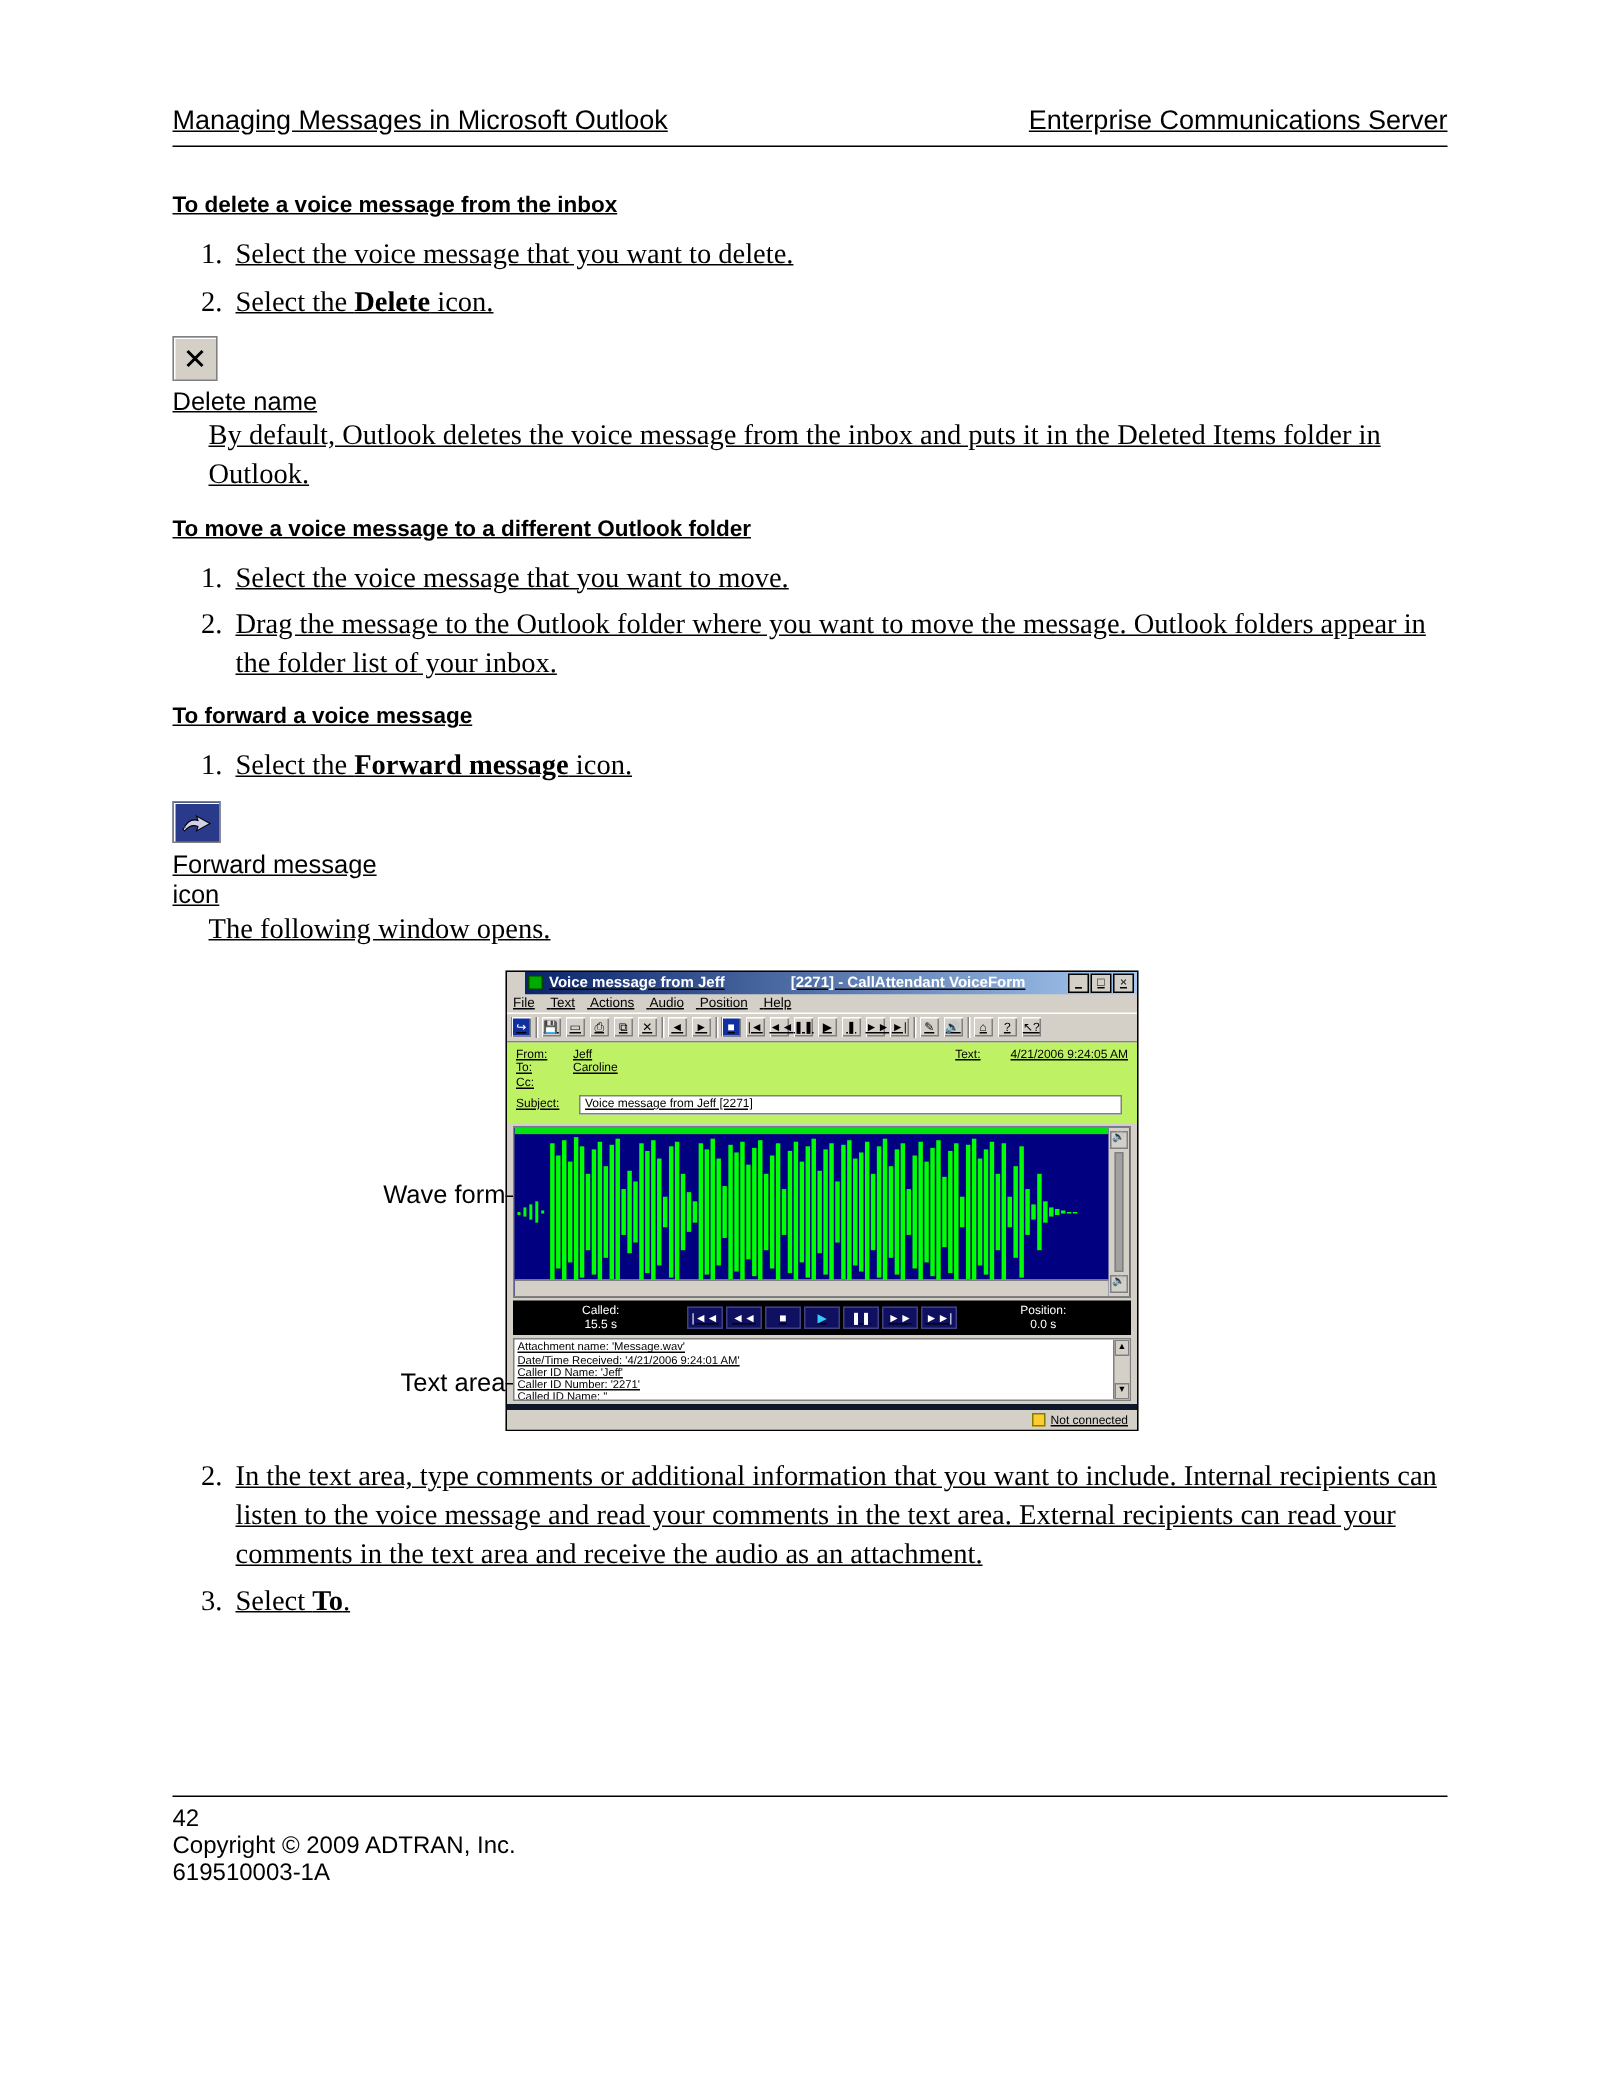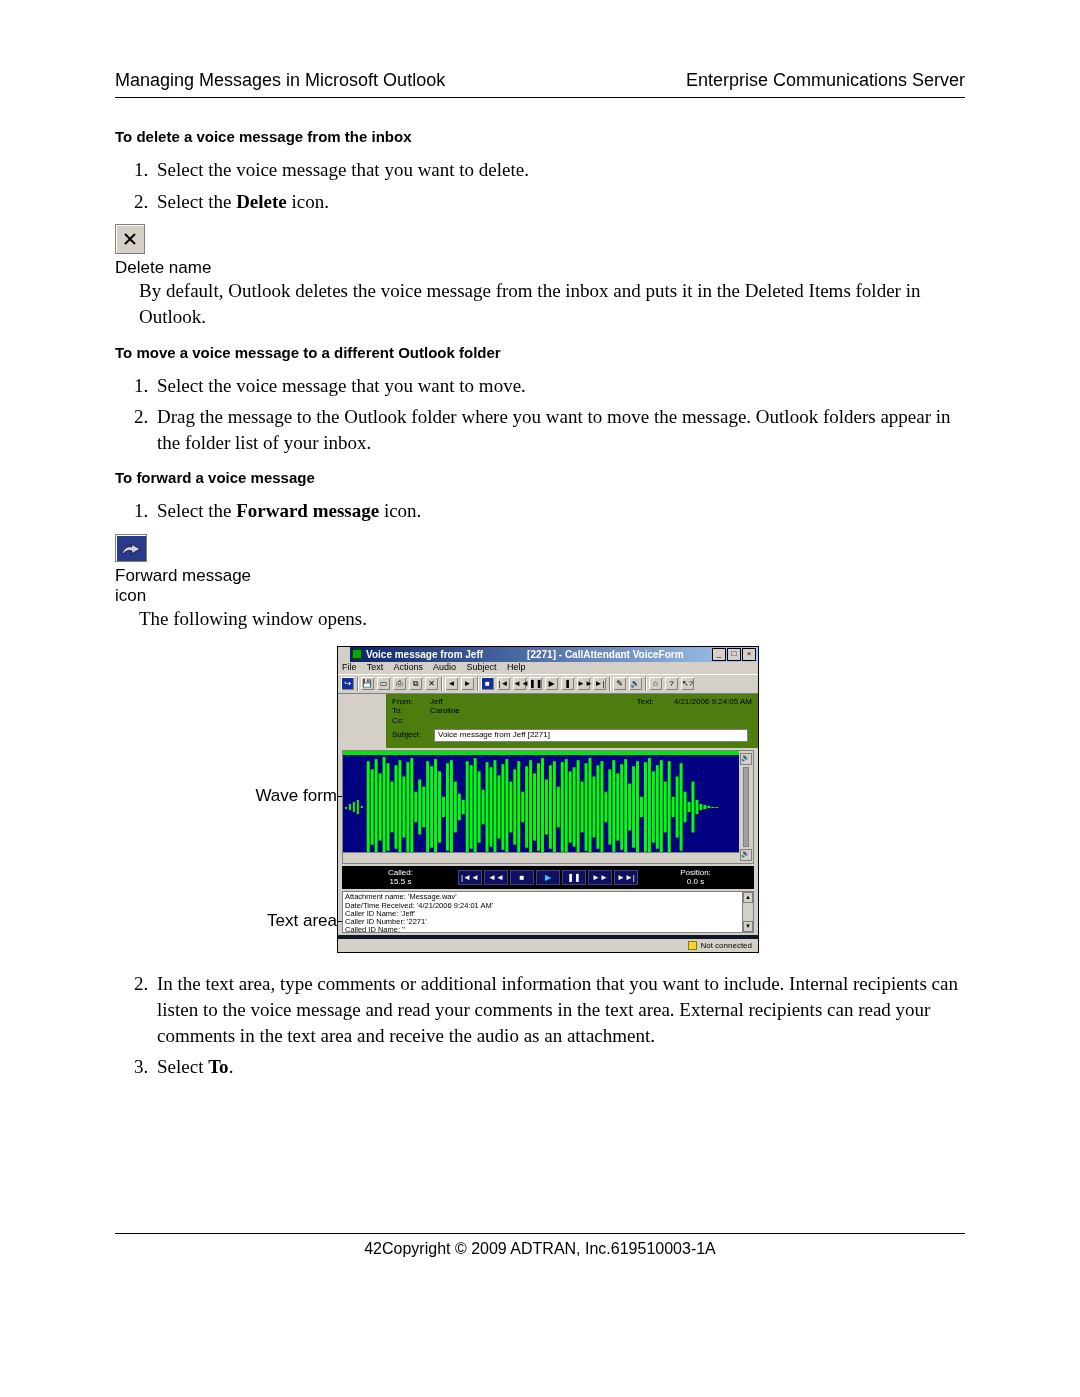--- a/index.html
+++ b/index.html
@@ -8,20 +8,21 @@
     font-family: "Times New Roman", Times, serif;
     color: #000;
   }
   .page {
     width: 1080px;
     height: 1313px;
     position: relative;
     box-sizing: border-box;
     padding: 70px 115px 0 115px;
     font-size: 19px;
+    text-decoration: underline;
   }
   .sans { font-family: Arial, Helvetica, sans-serif; }
   .hdr-line, .ftr-line {
     border-top: 1px solid #000;
     margin: 6px 0 30px 0;
   }
   .hdr { display: flex; justify-content: space-between; font-size: 18px; }
   .section-h {
     font-weight: bold;
     margin: 14px 0 12px 0;
@@ -102,21 +103,21 @@
     background: #d4d0c8;
   }
   .tbtn {
     width: 13px; height: 13px;
     background: #d4d0c8;
     box-shadow: inset 1px 1px 0 #fff, inset -1px -1px 0 #808080;
     font-size: 8px; text-align: center; line-height: 13px;
   }
   .tbtn.blue { background: #1030a0; color: #fff; }
   .tsep { width: 1px; height: 14px; background: #808080; box-shadow: 1px 0 #fff; }
-  .hdr-fields { padding: 3px 6px; font-size: 8px; background: #4d7c0f; margin-left: 48px; }
+  .hdr-fields { padding: 3px 6px; font-size: 8px; background: #bef264; }
   .hdr-fields .row { display: flex; margin: 1px 0; }
   .hdr-fields .lbl { width: 38px; }
   .hdr-fields .val { flex: 1; }
   .hdr-fields .sent { margin-left: auto; }
   .subj-field {
     margin: 2px 4px;
     background: #fff; border: 1px solid #808080;
     padding: 1px 3px; font-size: 8px;
   }
   .wave-area {
@@ -151,21 +152,21 @@
     height: 38px; font-size: 7.5px; padding: 1px 2px;
     position: relative; overflow: hidden;
   }
   .text-area-box .sb { position:absolute; right:0; top:0; bottom:0; width:10px; background:#d4d0c8; border-left:1px solid #808080; }
   .text-area-box .sb span { display:block; height:9px; border:1px solid #808080; background:#d4d0c8; text-align:center; font-size:7px; line-height:8px; }
   .statusbar { display:flex; justify-content:flex-end; align-items:center; gap:3px; padding:2px 6px; font-size:8px; background:#d4d0c8; border-top:4px solid #0f172a; }
   .statusbar .dot { width:7px; height:7px; background:#ffcc33; border:1px solid #808000; }
 
   .footer { position:absolute; left:115px; right:115px; bottom:55px; }
   .ftr-line2 { border-top:1px solid #000; margin-bottom:6px; }
-  .ftr-row { display:flex; justify-content:center; font-size:16px; }
+  .ftr-row { display:flex; justify-content:flex-end; font-size:16px;flex-direction:column; }
 </style>
 </head>
 <body>
 
 <div class="page">
   <div class="hdr sans">
     <span>Managing Messages in Microsoft Outlook</span>
     <span>Enterprise Communications Server</span>
   </div>
   <div class="hdr-line"></div>
@@ -223,21 +224,21 @@
           <span>_</span>
           <span>□</span>
           <span>×</span>
         </div>
       </div>
       <div class="menubar">
         <span>File</span>
         <span>Text</span>
         <span>Actions</span>
         <span>Audio</span>
-        <span>Subject</span>
+        <span>Position</span>
         <span>Help</span>
       </div>
       <div class="toolbar">
         <span class="tbtn blue">↪</span>
         <span class="tsep"></span>
         <span class="tbtn">💾</span>
         <span class="tbtn">▭</span>
         <span class="tbtn">⎙</span>
         <span class="tbtn">⧉</span>
         <span class="tbtn">✕</span>

